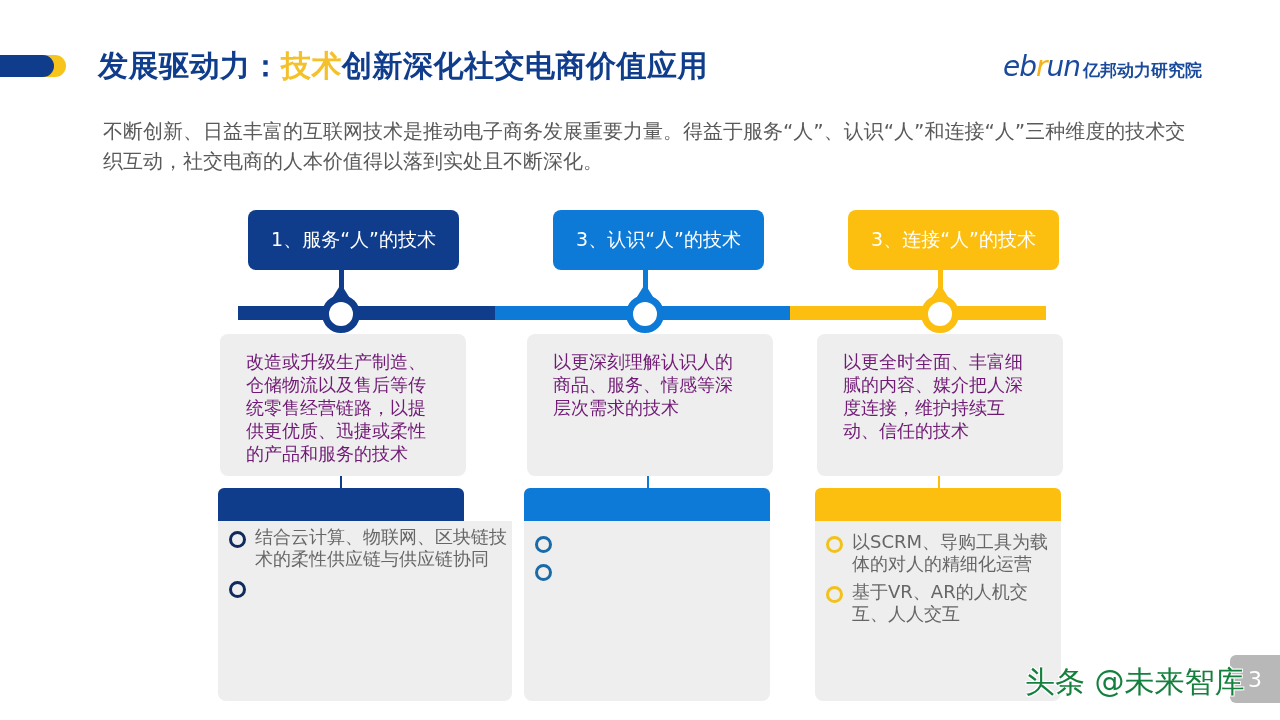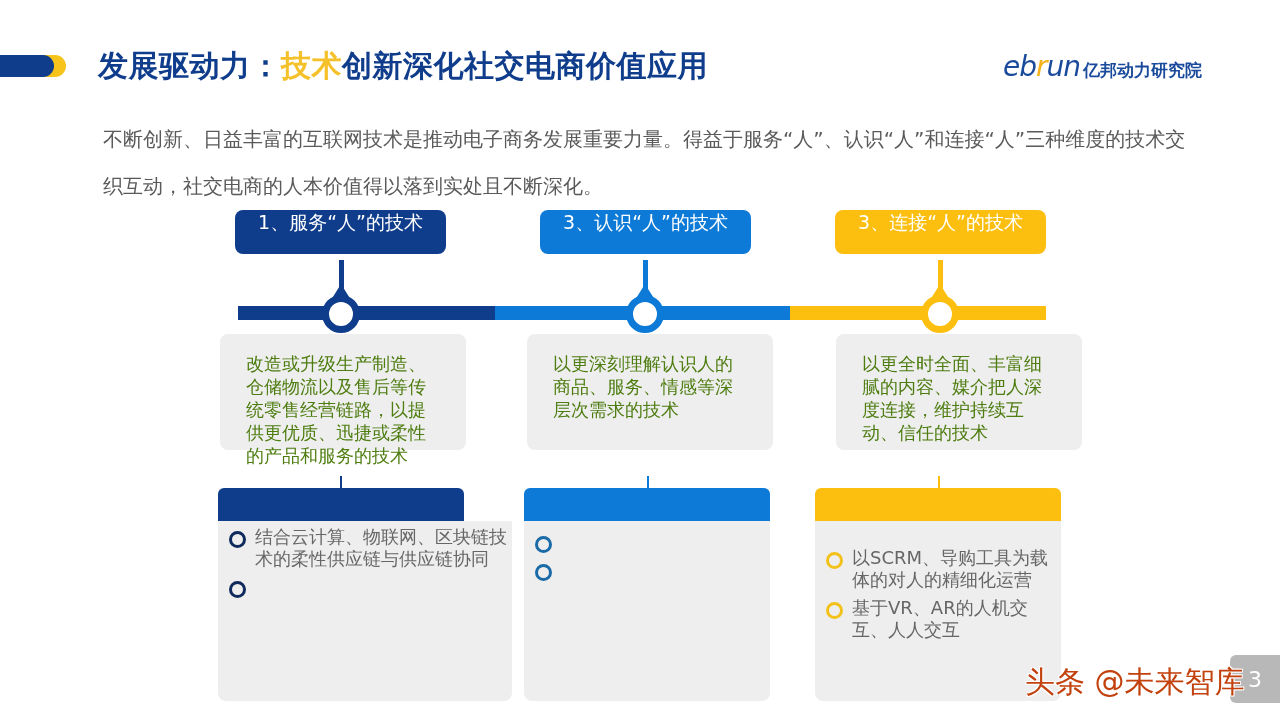--- a/index.html
+++ b/index.html
@@ -7,35 +7,35 @@
          font-family: "DejaVu Sans", "Liberation Sans", sans-serif; }
   .accent-bar { position: absolute; left: 0; top: 55px; width: 62px; height: 22px; }
   .accent-bar .blue { position: absolute; left: 0; top: 0; width: 54px; height: 22px; background: #0f3d8c; border-radius: 0 11px 11px 0; z-index: 2; }
   .accent-bar .yellow { position: absolute; left: 10px; top: 0; width: 56px; height: 22px; background: #f7c41b; border-radius: 0 11px 11px 0; z-index: 1; }
   .title { position: absolute; left: 98px; top: 46px; font-size: 30px; font-weight: bold; color: #0f3d8c; letter-spacing: 0.5px; white-space: nowrap; }
   .title .hl { color: #f5c12a; }
   .logo { position: absolute; left: 1003px; top: 50px; display: flex; align-items: baseline; white-space: nowrap; }
   .logo .brand { font-size: 28px; font-weight: normal; color: #1a4a9c; font-style: italic; letter-spacing: -1px; }
   .logo .brand .r { color: #f5b21a; }
   .logo .cn { font-size: 17px; font-weight: bold; color: #1a4a9c; margin-left: 3px; }
-  .intro { position: absolute; left: 103px; top: 116px; width: 1100px; font-size: 20px; line-height: 47px; color: #5a5a5a; }
+  .intro { position: absolute; left: 103px; top: 116px; width: 1100px; font-size: 20px; line-height: 30px; color: #5a5a5a; }
   .timeline { position: absolute; left: 238px; top: 306px; height: 14px; width: 808px; display: flex; }
   .timeline .seg { height: 14px; }
-  .head-box { position: absolute; top: 210px; height: 44px; border-radius: 8px; color: #fff; font-size: 19px; display: flex; align-items: flex-start; justify-content: center; white-space: nowrap; }
+  .head-box { position: absolute; top: 210px; height: 60px; border-radius: 8px; color: #fff; font-size: 19px; display: flex; align-items: center; justify-content: center; white-space: nowrap; margin-left: 13px; }
   .stem { position: absolute; width: 5px; }
   .knob { position: absolute; width: 38px; height: 38px; border-radius: 50%; background: #fff; border: 7px solid; top: 295px; }
   .drop { position: absolute; width: 0; height: 0; top: 284px; border-left: 10px solid transparent; border-right: 10px solid transparent; border-bottom-width: 16px; border-bottom-style: solid; }
-  .desc-card { position: absolute; top: 334px; height: 116px; background: #eeeeee; border-radius: 8px; font-size: 18px; line-height: 23px; color: #4d7c0f; padding: 18px 24px 0 26px; }
+  .desc-card { position: absolute; top: 334px; height: 142px; background: #eeeeee; border-radius: 8px; font-size: 18px; line-height: 23px; color: #701a75; padding: 18px 24px 0 26px; font-family: Liberation Mono, monospace; }
   .connector { position: absolute; top: 476px; width: 2px; height: 12px; }
   .bar { position: absolute; top: 488px; height: 33px; border-radius: 6px 6px 0 0; }
   .list-card { position: absolute; top: 521px; height: 180px; background: #eeeeee; border-radius: 0 0 8px 8px; padding-top: 5px; }
   .list-item { display: flex; margin-bottom: 6px; }
   .bullet { flex: none; width: 17px; height: 17px; border-radius: 50%; border: 3px solid; margin: 5px 9px 0 11px; background: transparent; }
   .list-text { font-size: 18px; line-height: 22px; color: #666; }
-  .watermark { position: absolute; left: 1025px; top: 662px; font-size: 30px; color: #c2410c; white-space: nowrap;
+  .watermark { position: absolute; left: 1025px; top: 662px; font-size: 30px; color: #15803d; white-space: nowrap;
                text-shadow: -1px -1px 0 #fff, 1px -1px 0 #fff, -1px 1px 0 #fff, 1px 1px 0 #fff; z-index: 5; }
   .page-tab { position: absolute; left: 1230px; top: 655px; width: 50px; height: 48px; background: #b8b8b8; border-radius: 6px 0 0 6px; color: #fff; font-size: 22px; display: flex; align-items: center; justify-content: center; }
 </style>
 </head>
 <body>
 
 <div class="accent-bar">
   <div class="yellow"></div>
   <div class="blue"></div>
 </div>
@@ -90,24 +90,24 @@
     <span class="bullet" style="border-color:#1a6aa8"></span>
   </div>
 </div>
 
 <div class="head-box" style="left:835px;width:211px;background:#fcbf10">
     <span>3、连接“人”的技术</span>
   </div>
 <div class="stem" style="left:938px;top:260px;height:30px;background:#fcbf10"></div>
 <div class="drop" style="left:930px;border-bottom-color:#fcbf10"></div>
 <div class="knob" style="left:921px;border-color:#fcbf10"></div>
-<div class="desc-card" style="left:836px;width:246px">以更全时全面、丰富细腻的内容、媒介把人深度连接，维护持续互动、信任的技术</div>
+<div class="desc-card" style="left:817px;width:246px">以更全时全面、丰富细腻的内容、媒介把人深度连接，维护持续互动、信任的技术</div>
 <div class="connector" style="left:938px;background:#fcbf10"></div>
 <div class="bar" style="left:815px;width:246px;background:#fcbf10"></div>
-<div class="list-card" style="left:815px;width:246px;padding-top:26px">
+<div class="list-card" style="left:815px;width:246px;padding-top:10px">
   <div class="list-item">
     <span class="bullet" style="border-color:#f2c21a"></span>
     <span class="list-text">以SCRM、导购工具为载体的对人的精细化运营</span>
   </div>
   <div class="list-item">
     <span class="bullet" style="border-color:#f2c21a"></span>
     <span class="list-text">基于VR、AR的人机交互、人人交互</span>
   </div>
 </div>
 

